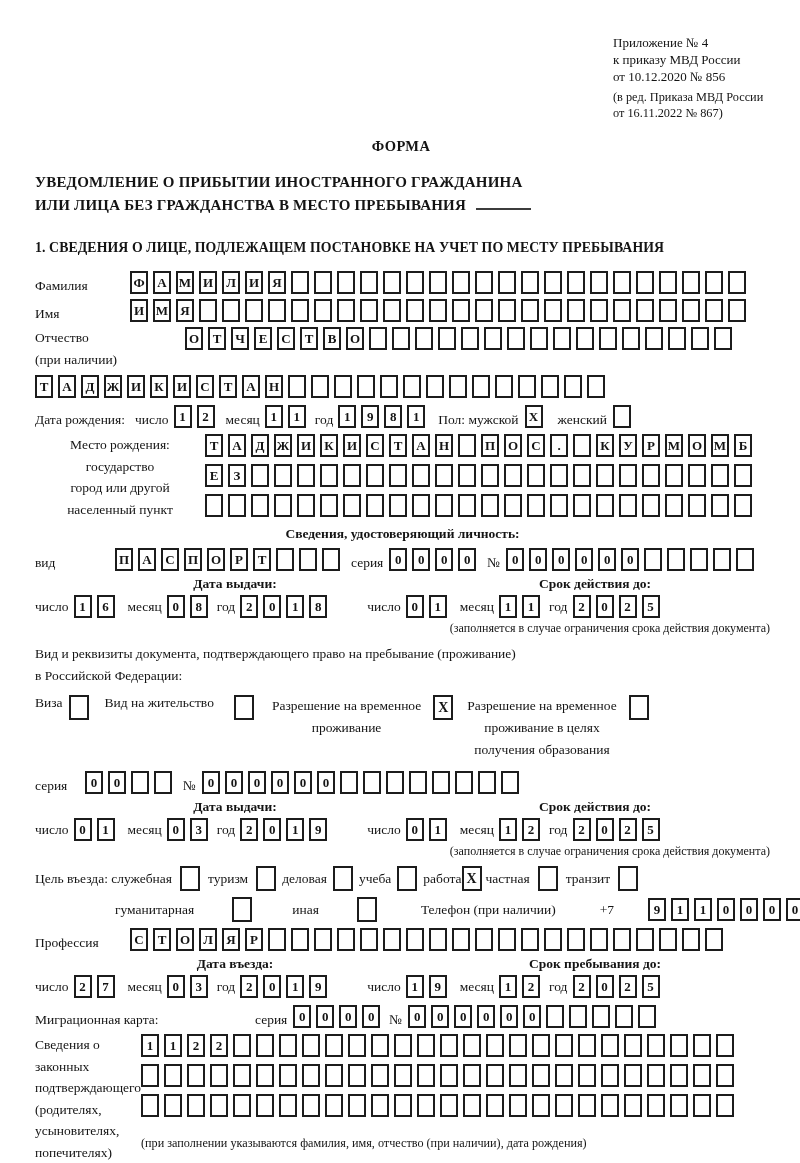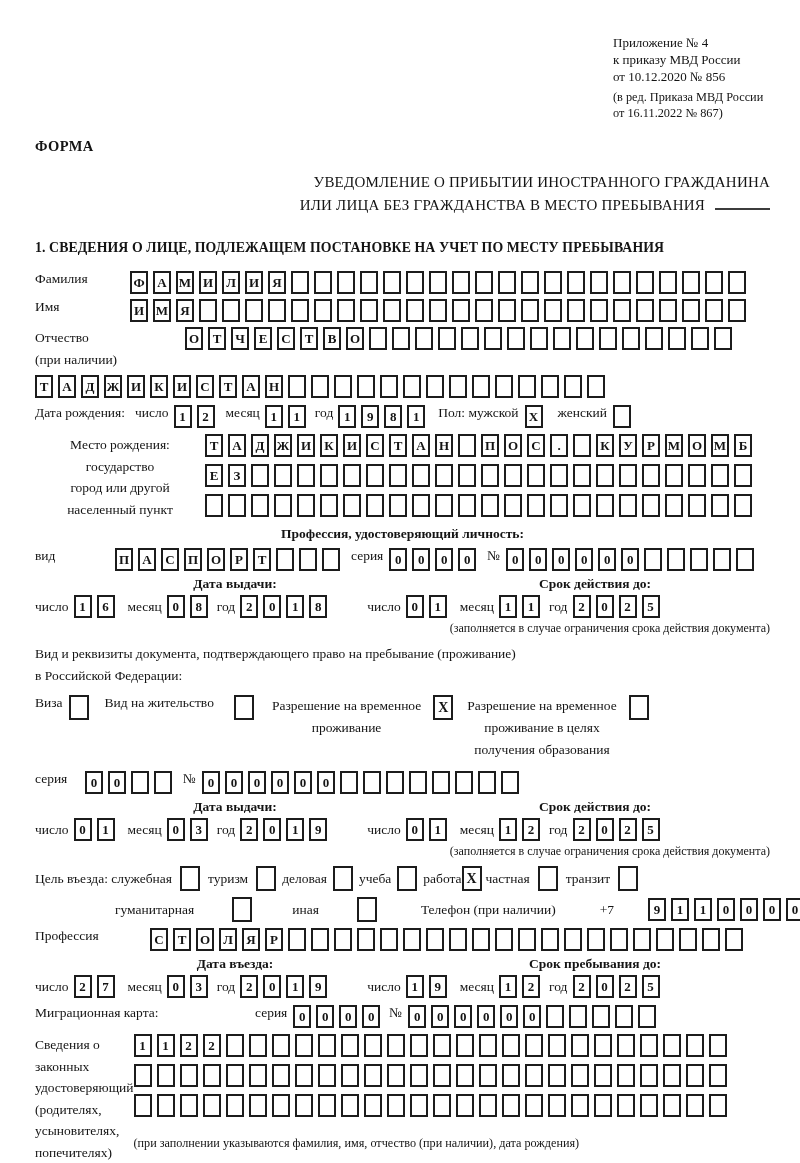--- a/index.html
+++ b/index.html
@@ -4,26 +4,26 @@
 <style>
   * { margin:0; padding:0; box-sizing:border-box; }
   html,body { background:#ffffff; }
   .page {
     width:800px; height:1163px; margin:8px auto; background:#ffffff;
     font-family:"Liberation Serif","DejaVu Serif",serif; color:#141414;
     padding:26px 30px 0 35px; position:relative; overflow:hidden;
   }
   .hdr { margin-left:578px; width:160px; font-size:13px; line-height:1.32; }
   .hdr-sub { font-size:12.3px; margin-top:5px; line-height:1.3; }
-  .forma { text-align:left; font-weight:bold; font-size:14.5px; margin:16px 3px 0 0; letter-spacing:.4px; }
-  .title { text-align:right; font-weight:normal; font-size:15px; margin-top:16px; line-height:1.5; letter-spacing:.2px; }
+  .forma { text-align:center; font-weight:bold; font-size:14.5px; margin:16px 3px 0 0; letter-spacing:.4px; }
+  .title { text-align:left; font-weight:bold; font-size:15px; margin-top:16px; line-height:1.5; letter-spacing:.2px; }
   .uline { display:inline-block; width:55px; border-bottom:2.2px solid #3c3c3c; height:12px; margin-left:10px; }
   .sec1 { font-weight:bold; font-size:13.8px; margin-top:24px; margin-bottom:15px; letter-spacing:.1px; }
 
-  .frow { display:flex; align-items:flex-start; margin-bottom:5px; }
+  .frow { display:flex; align-items:flex-end; margin-bottom:5px; }
   .frow.top { align-items:flex-start; }
   .lbl { font-size:13.5px; flex:0 0 auto; white-space:nowrap; }
   .lblblock { flex:0 0 auto; font-size:13.5px; line-height:21.5px; }
   .cells { display:flex; flex:0 0 auto; }
   .cellcol { display:flex; flex-direction:column; gap:7px; flex:0 0 auto; }
   .cell {
     width:18px; height:23px; border:2px solid #1c1c1c; margin-right:5px;
     display:flex; align-items:center; justify-content:center;
     font-size:13px; font-weight:bold; flex:0 0 auto; background:#fff;
   }
@@ -317,21 +317,21 @@
           <span class="cell"></span>
           <span class="cell"></span>
           <span class="cell"></span>
           <span class="cell"></span>
           <span class="cell"></span>
           <span class="cell"></span>
         </span>
     </span>
   </div>
 
-  <div class="dochead">Профессия, удостоверяющий личность:</div>
+  <div class="dochead">Сведения, удостоверяющий личность:</div>
 
   <div class="frow">
     <span class="lbl w80">вид</span>
     <span class="cells">
         <span class="cell">П</span>
         <span class="cell">А</span>
         <span class="cell">С</span>
         <span class="cell">П</span>
         <span class="cell">О</span>
         <span class="cell">Р</span>
@@ -566,21 +566,21 @@
         <span class="cell">0</span>
         <span class="cell">0</span>
         <span class="cell">0</span>
         <span class="cell">0</span>
         <span class="cell">0</span>
         <span class="cell">0</span>
         <span class="cell"></span>
       </span>
   </div>
 
-  <div class="frow" style="margin-top:4px;gap:20px;">
+  <div class="frow" style="margin-top:4px;">
     <span class="lbl w95">Профессия</span>
     <span class="cells">
         <span class="cell">С</span>
         <span class="cell">Т</span>
         <span class="cell">О</span>
         <span class="cell">Л</span>
         <span class="cell">Я</span>
         <span class="cell">Р</span>
         <span class="cell"></span>
         <span class="cell"></span>
@@ -674,21 +674,21 @@
         <span class="cell"></span>
         <span class="cell"></span>
         <span class="cell"></span>
       </span>
   </div>
 
   <div class="frow top" style="margin-top:6px;">
     <span class="lblblock w95">
       <div>Сведения о</div>
       <div>законных</div>
-      <div>удостоверяющий</div>
+      <div>подтверждающего</div>
       <div>(родителях,</div>
       <div>усыновителях,</div>
       <div>попечителях)</div>
     </span>
     <span class="cellcol">
       <span class="cells">
           <span class="cell">1</span>
           <span class="cell">1</span>
           <span class="cell">2</span>
           <span class="cell">2</span>

